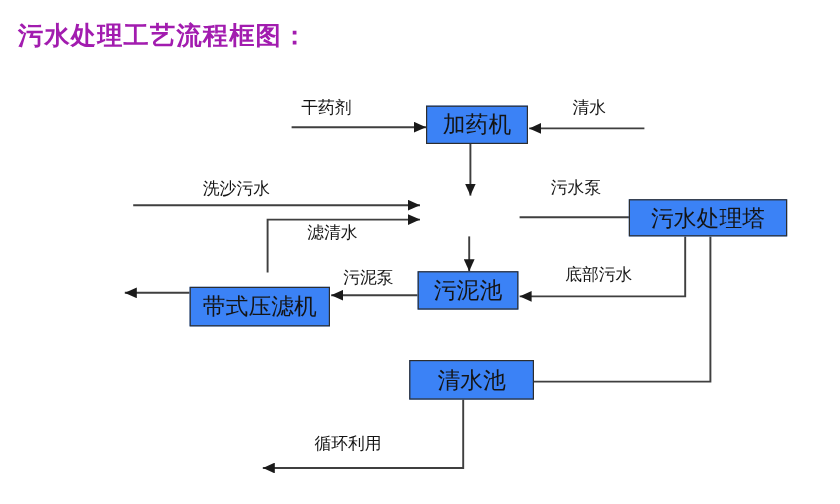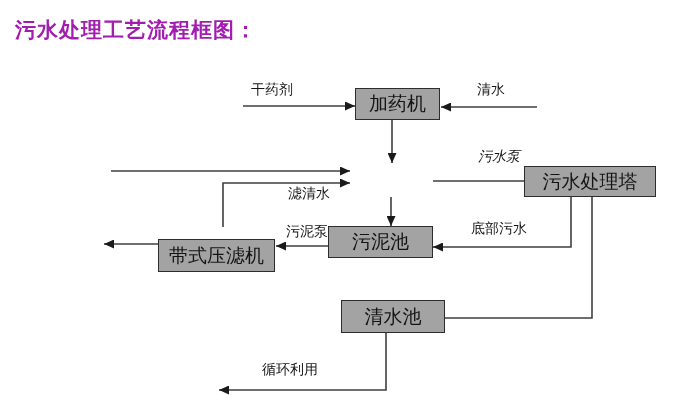--- a/index.html
+++ b/index.html
@@ -14,45 +14,45 @@
   #edges{position:absolute;left:0;top:0;width:700px;height:420px;}
   .title{
     position:absolute;left:15px;top:16px;
     font-size:21px;font-weight:bold;color:#a21caf;
     letter-spacing:1px;white-space:nowrap;
   }
   .node{
     position:absolute;
     box-sizing:border-box;
     border:1.5px solid #2d2d2d;
-    background:#a3a3a3;
+    background:#3b82f6;
     display:flex;align-items:center;justify-content:center;
     font-size:19px;color:#141414;
     white-space:nowrap;
   }
   .elabel{
     position:absolute;
     font-size:14px;color:#141414;
     white-space:nowrap;
     background:#ffffff;
     line-height:1.1;
   }
   
   #n-dosing   {left:355px;top:88px; width:85px; height:32px;}
   #n-sewage   {left:350px;top:163px;width:83px; height:33px;}
   #n-tower    {left:524px;top:166px;width:132px;height:31px;}
-  #n-sludge   {left:328px;top:226px;width:105px; height:32px;}
+  #n-sludge   {left:348px;top:226px;width:84px; height:32px;}
   #n-press    {left:158px;top:239px;width:117px;height:33px;}
   #n-clear    {left:341px;top:300px;width:104px; height:33px;}
   
   #l-dry      {left:251px;top:82px;}
   #l-clearw   {left:477px;top:82px;}
   #l-sand     {left:169px;top:150px;}
-  #l-spump    {left:478px;top:149px;font-style:italic;}
-  #l-filter   {left:256px;top:186px;margin-left:32px;}
+  #l-spump    {left:459px;top:149px;}
+  #l-filter   {left:256px;top:186px;}
   #l-slpump   {left:286px;top:224px;}
   #l-bottom   {left:471px;top:221px;}
   #l-mudcake  {left:17px; top:227px;}
   #l-recycle  {left:262px;top:362px;text-align:center;}
 </style>
 </head>
 <body>
 
 <div id="canvas">
 
@@ -81,19 +81,20 @@
   <div class="title">污水处理工艺流程框图：</div>
 
   <div class="node" id="n-dosing">加药机</div>
   <div class="node" id="n-tower">污水处理塔</div>
   <div class="node" id="n-sludge">污泥池</div>
   <div class="node" id="n-press">带式压滤机</div>
   <div class="node" id="n-clear">清水池</div>
 
   <div class="elabel" id="l-dry">干药剂</div>
   <div class="elabel" id="l-clearw">清水</div>
+  <div class="elabel" id="l-sand">洗沙污水</div>
   <div class="elabel" id="l-spump">污水泵</div>
   <div class="elabel" id="l-filter">滤清水</div>
   <div class="elabel" id="l-slpump">污泥泵</div>
   <div class="elabel" id="l-bottom">底部污水</div>
   <div class="elabel" id="l-recycle">循环利用</div>
 
 </div>
 
 </body></html>

